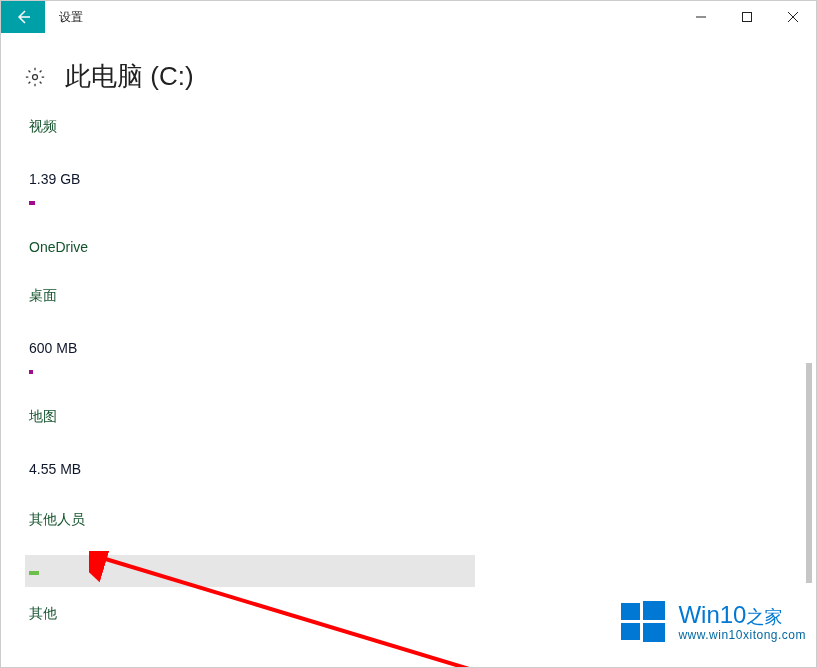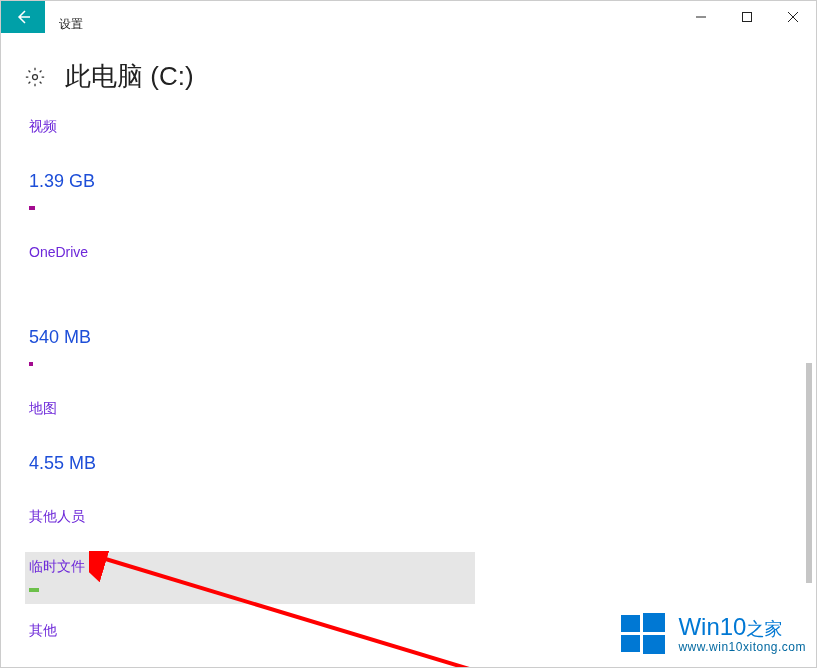--- a/index.html
+++ b/index.html
@@ -12,21 +12,21 @@
       width: 817px;
       height: 668px;
       background: #fff;
       position: relative;
       overflow: hidden;
       border: 1px solid #ccc;
     }
     .titlebar {
       height: 32px;
       display: flex;
-      align-items: flex-end;
+      align-items: center;
       background: #fff;
     }
     .back-btn {
       width: 44px;
       height: 32px;
       background: #00a0a8;
       display: flex;
       align-items: center;
       justify-content: center;
       color: #fff;
@@ -85,26 +85,26 @@
     .cat {
       padding: 6px 4px 8px 4px;
       margin-bottom: 16px;
     }
     .cat.selected {
       background: #e6e6e6;
       margin-bottom: 12px;
     }
     .cat-name {
       font-size: 14px;
-      color: #6d28d9;
+      color: #14532d;
       margin-bottom: 2px;
     }
     .cat-size {
-      font-size: 18px;
-      color: #1d4ed8;
+      font-size: 14px;
+      color: #0f172a;
       margin-bottom: 4px;
       margin-top: 35px;
     }
     .cat-bar {
       height: 4px;
       display: inline-block;
     }
     .bar-purple { background: #a30b8f; }
     .bar-green { background: #6cc04a; }
     .scrollbar {
@@ -117,21 +117,21 @@
     }
     .arrow-annotation {
       position: absolute;
       left: 88px;
       top: 518px;
       pointer-events: none;
     }
     .watermark {
       position: absolute;
       right: 10px;
-      bottom: 8px;
+      bottom: 20px;
       display: flex;
       align-items: center;
       gap: 11px;
     }
     .win-logo {
       width: 50px;
       height: 50px;
     }
     .wm-text {
       line-height: 1.1;
@@ -186,29 +186,29 @@
       <path d="M12 1v3M12 20v3M4.22 4.22l2.12 2.12M17.66 17.66l2.12 2.12M1 12h3M20 12h3M4.22 19.78l2.12-2.12M17.66 6.34l2.12-2.12"></path>
     </svg>
     <div class="page-title">此电脑 (C:)</div>
   </div>
 
   <div class="cat-list" id="cat-list">
       <div class="cat"><div class="cat-name">视频</div><div class="cat-size">1.39 GB</div><div class="cat-bar bar-purple" style="width: 6px;"></div></div>
       <div class="cat">
         <div class="cat-name">OneDrive</div>
       </div>
-      <div class="cat"><div class="cat-size">540 MB</div><div class="cat-bar bar-purple" style="width: 4px;"></div></div>
+      <div class="cat"><div class="cat-name">桌面</div><div class="cat-size">600 MB</div><div class="cat-bar bar-purple" style="width: 4px;"></div></div>
       <div class="cat">
         <div class="cat-name">地图</div>
         <div class="cat-size">4.55 MB</div>
       </div>
       <div class="cat">
         <div class="cat-name">其他人员</div>
       </div>
-      <div class="cat selected"><div class="cat-name">临时文件</div><div class="cat-bar bar-green" style="width: 10px;"></div></div>
+      <div class="cat selected"><div class="cat-bar bar-green" style="width: 10px;"></div></div>
       <div class="cat">
         <div class="cat-name">其他</div>
       </div>
     </div>
 
   <div class="scrollbar"></div>
 
   <svg class="arrow-annotation" width="430" height="140" viewBox="0 0 430 140">
     <defs>
       <marker id="ah" markerWidth="12" markerHeight="12" refX="2" refY="6" orient="auto">

